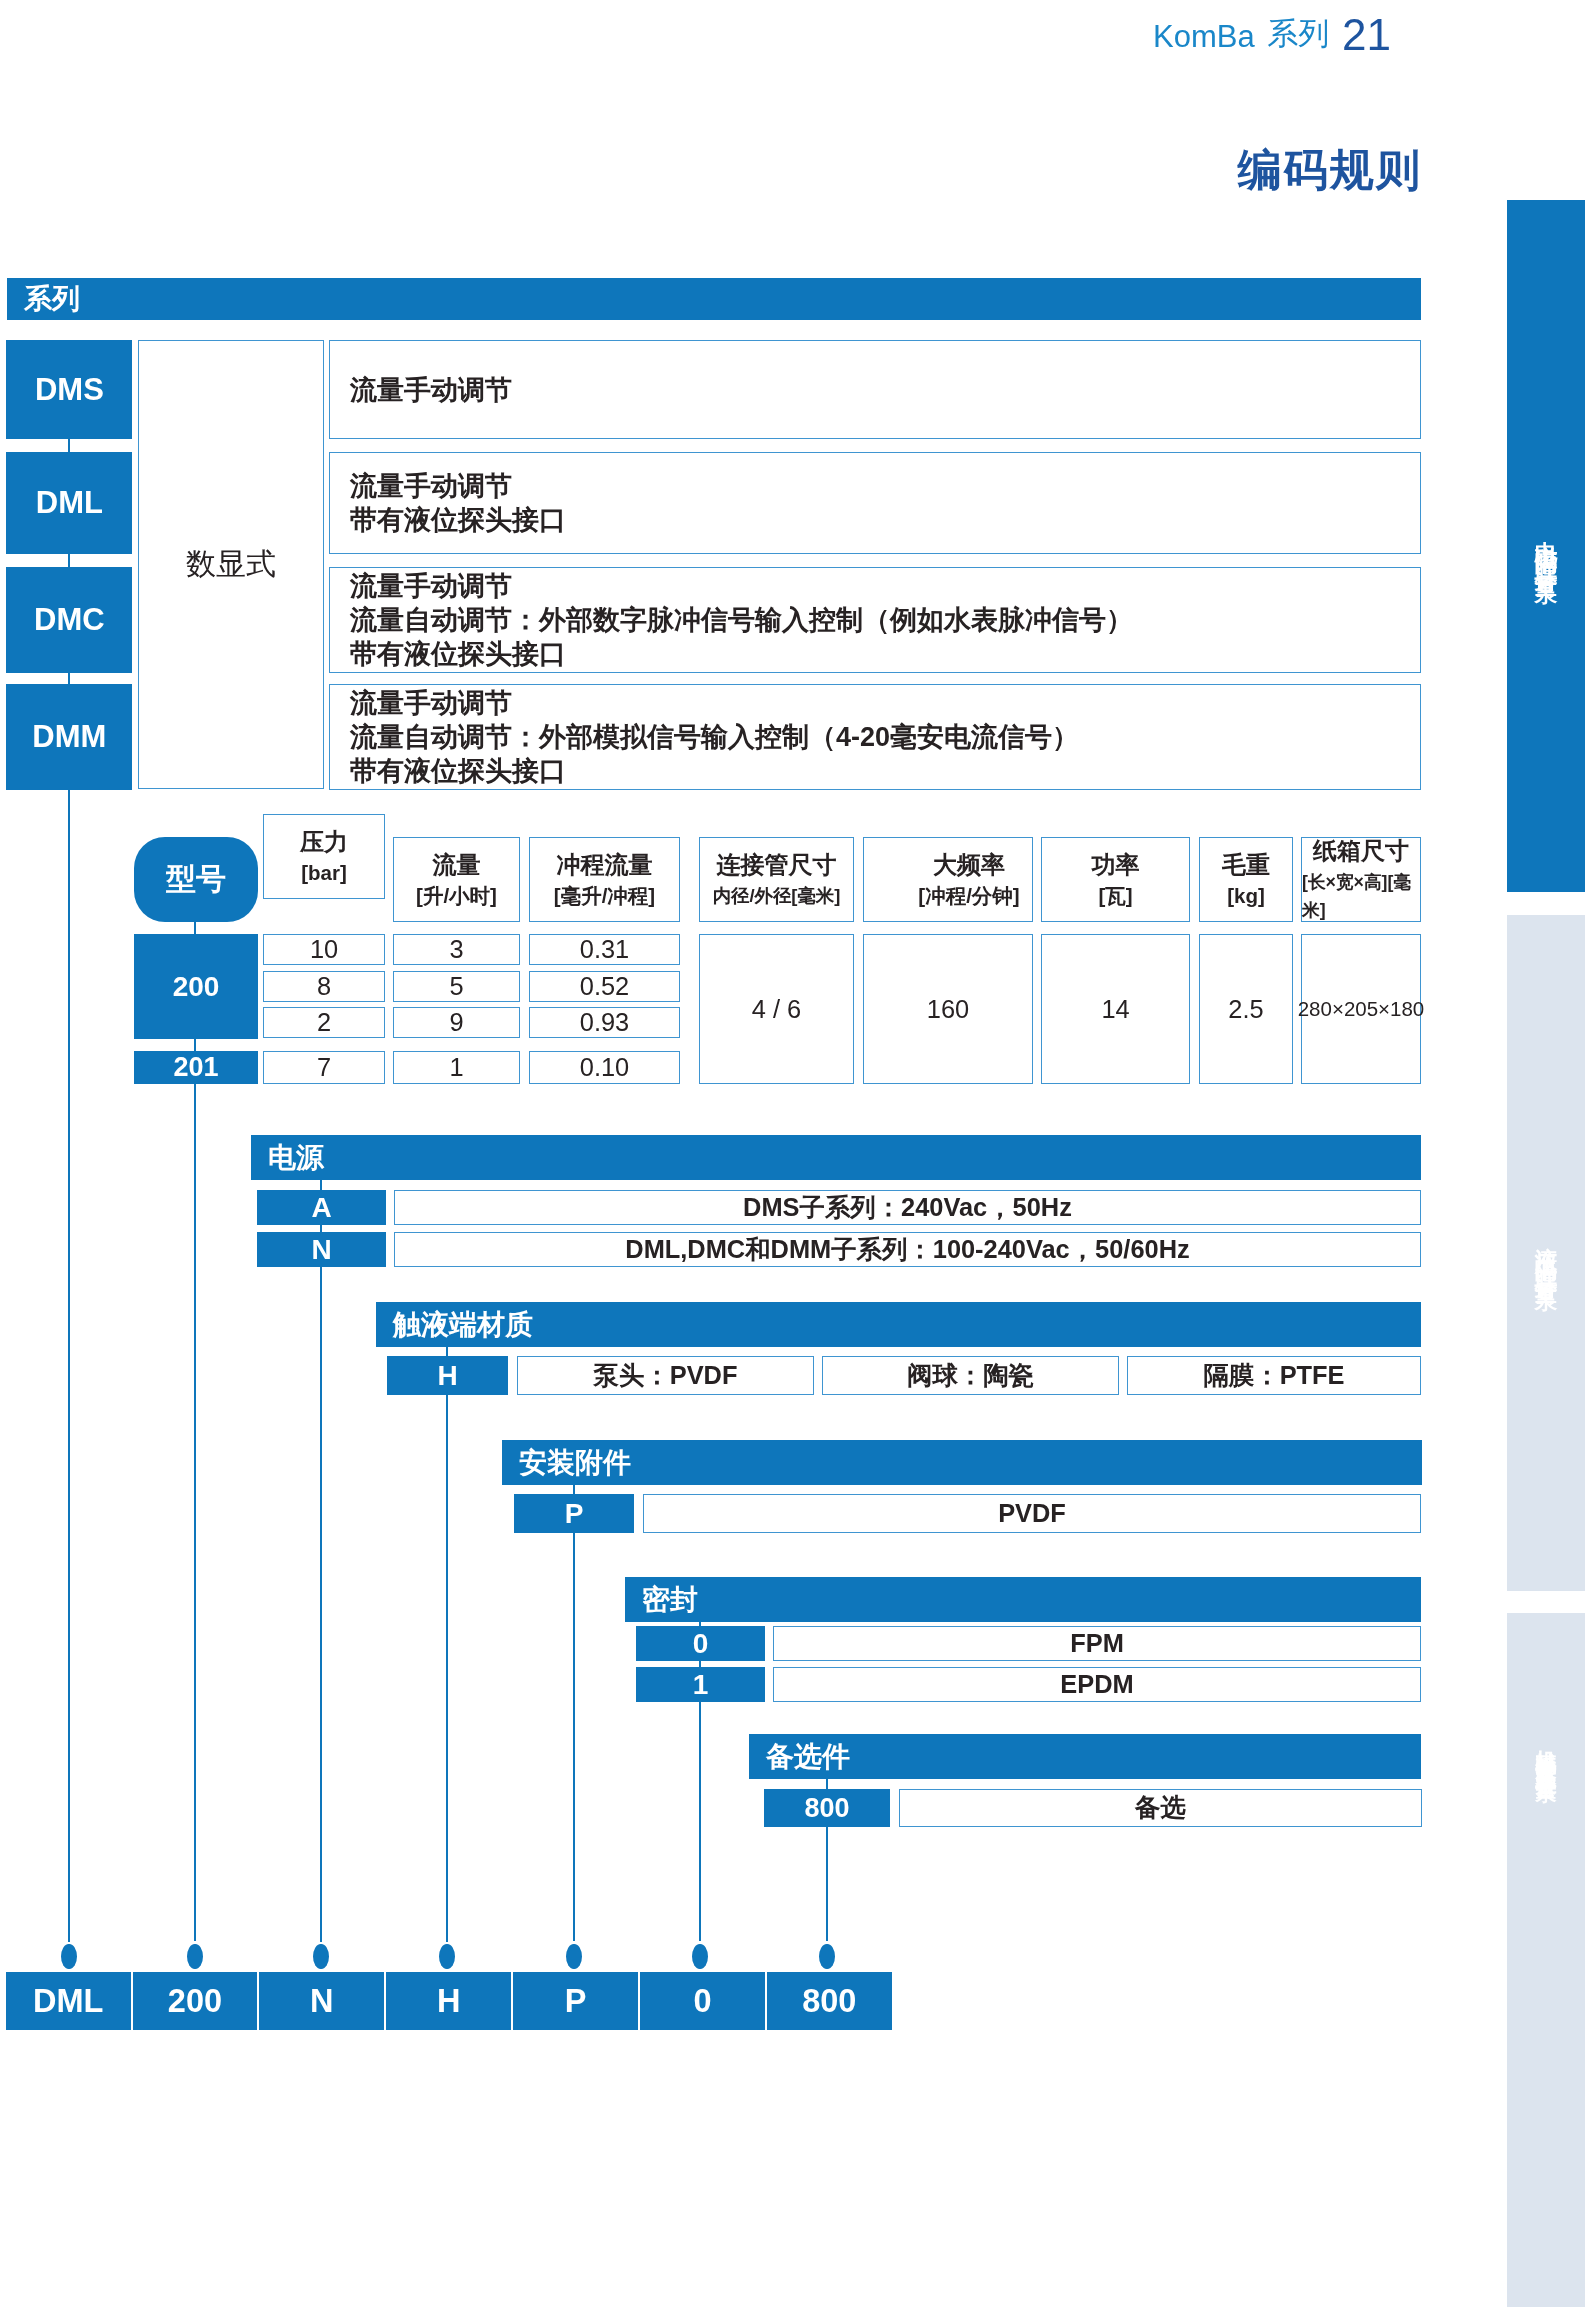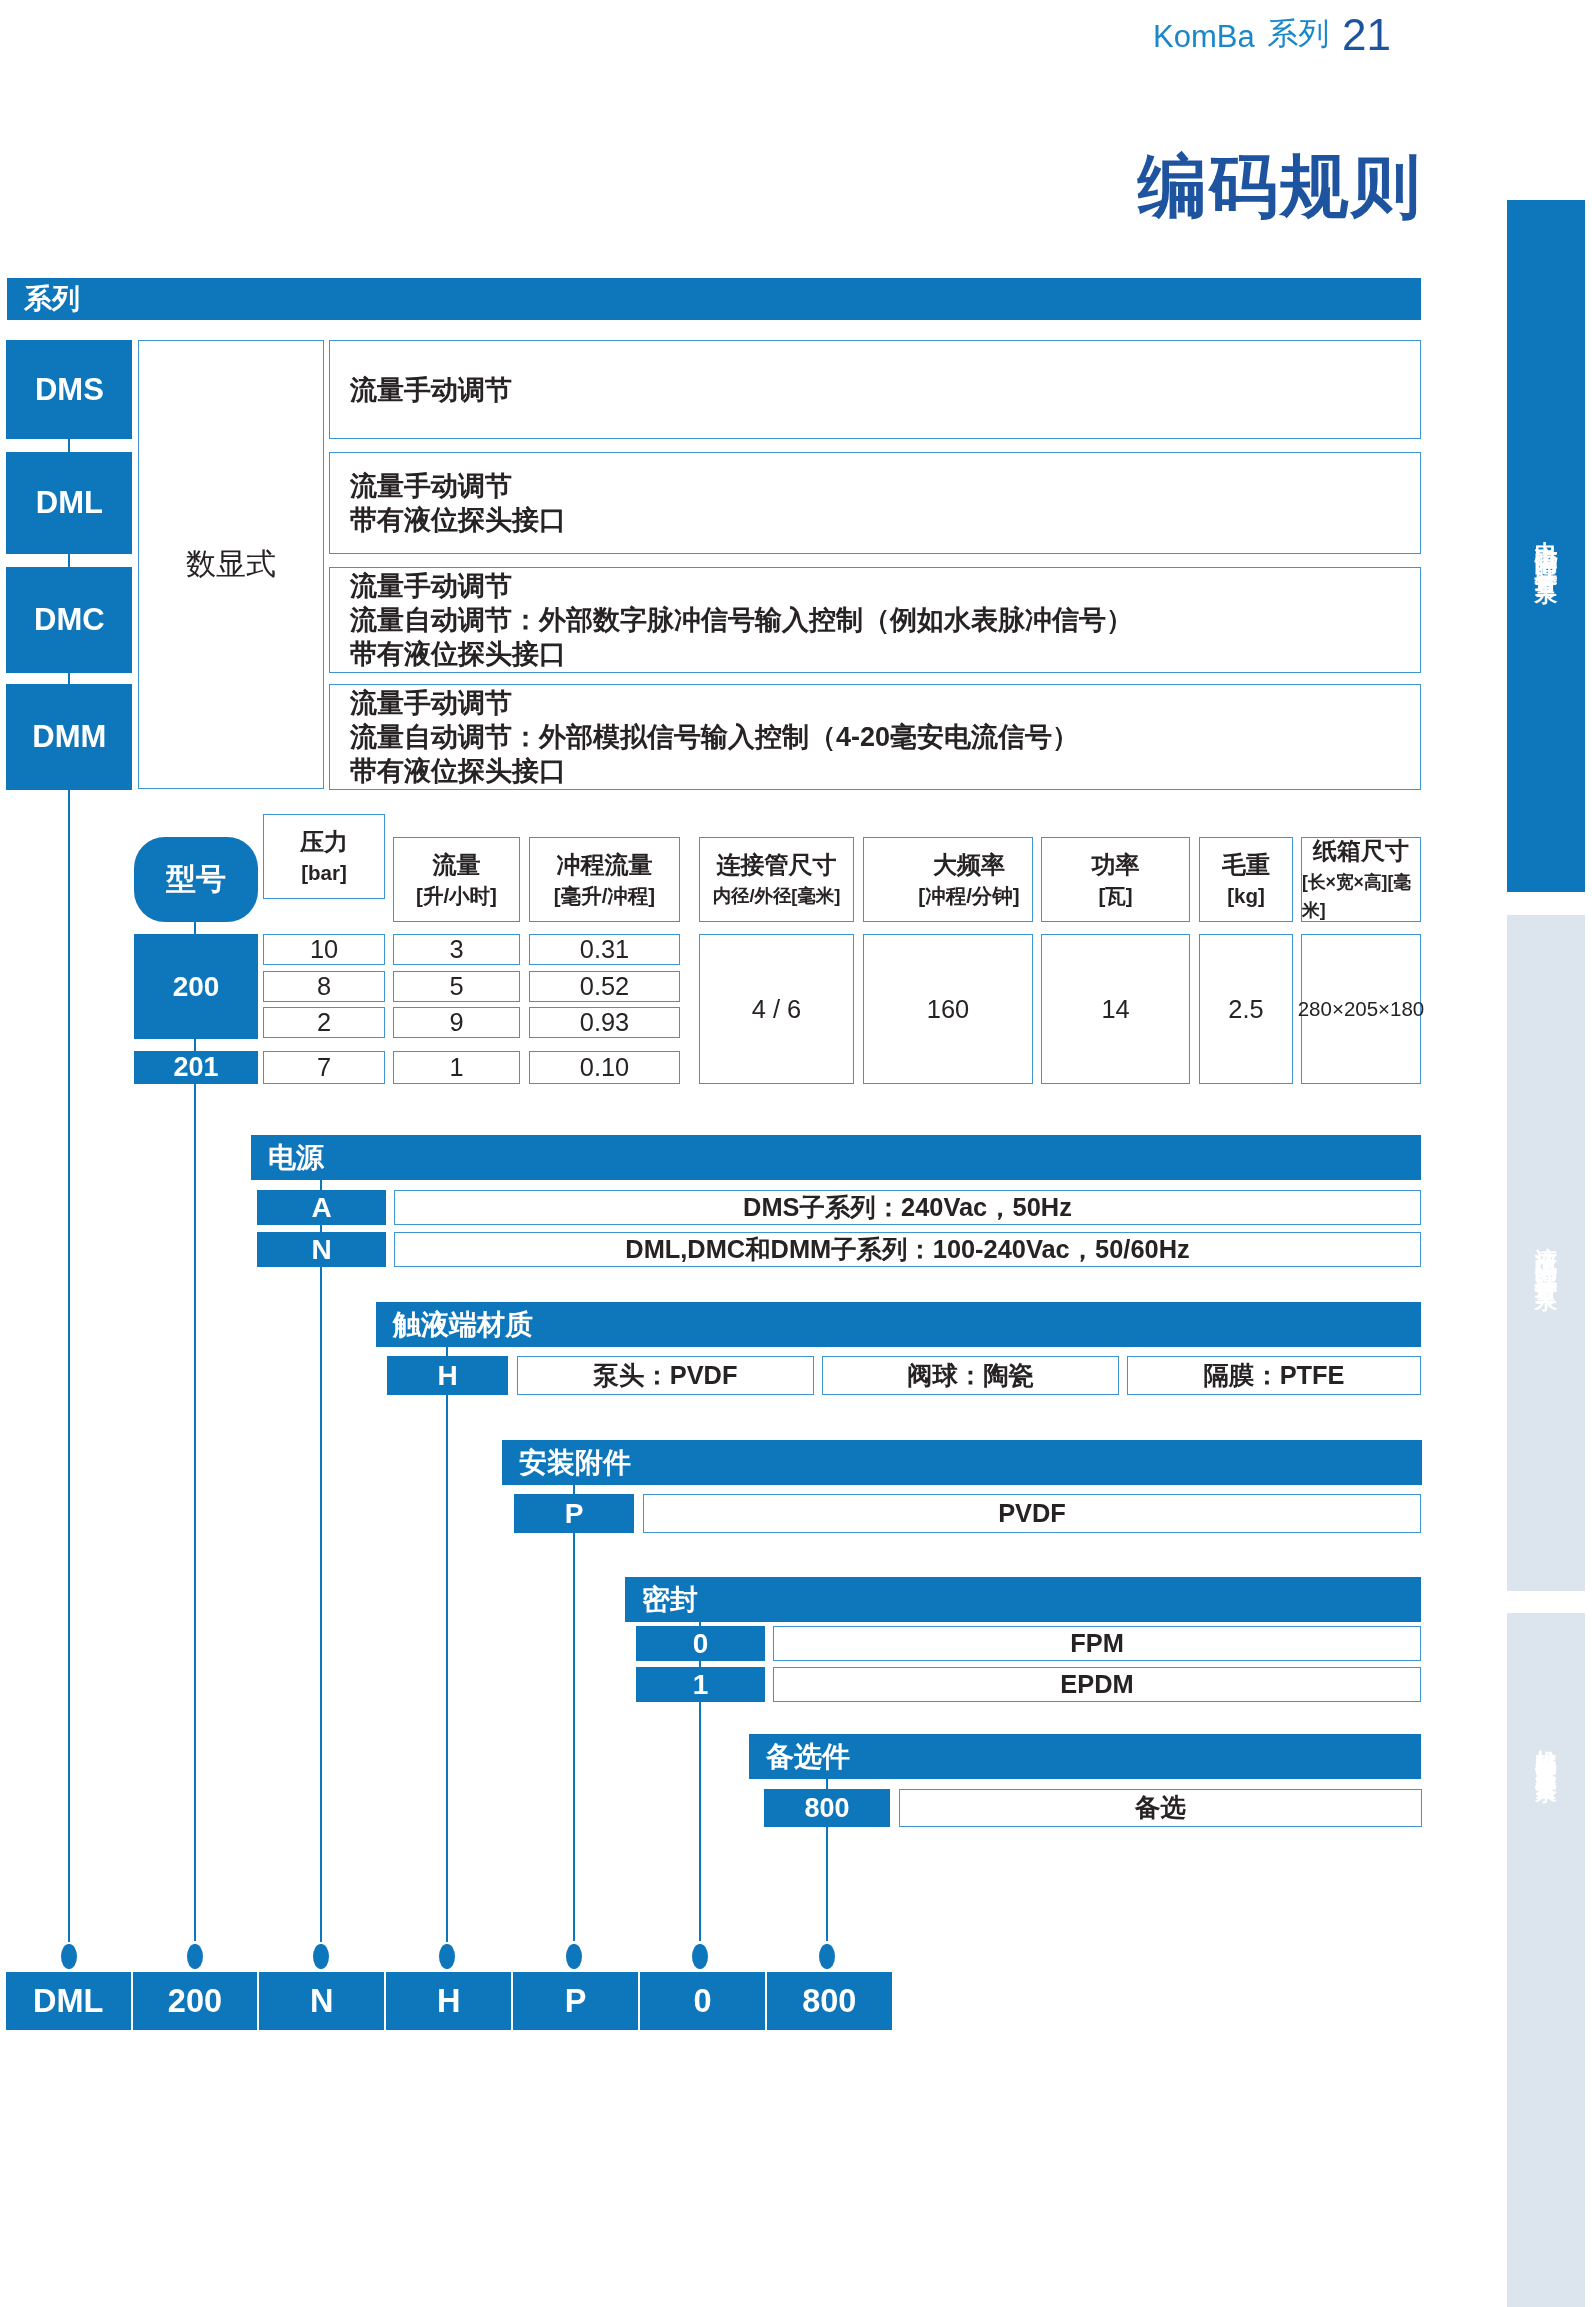--- a/index.html
+++ b/index.html
@@ -8,21 +8,21 @@
     font-family:"Liberation Sans","DejaVu Sans",sans-serif;color:#272223;
   }
   .abs{position:absolute;}
   .wbox{background:#fff;border:1.4px solid #3f95d1;box-sizing:border-box;}
   .cc{display:flex;align-items:center;justify-content:center;text-align:center;}
   
   .brandrow{display:flex;align-items:flex-end;gap:12.7px;}
   .brand{font-size:31px;color:#1a87c9;}
   .brand-suffix{font-size:31px;color:#1a87c9;}
   .pagenum{font-size:44px;color:#1e549f;line-height:41px;}
-  .pagetitle{font-size:69px;font-weight:bold;color:#1e549f;letter-spacing:2.1px;text-align:right;}
+  .pagetitle{font-size:44px;font-weight:bold;color:#1e549f;letter-spacing:2.1px;text-align:right;}
   
   .secbar{background:#0e76bb;color:#fff;font-weight:bold;font-size:28px;display:flex;align-items:center;padding-left:17px;box-sizing:border-box;}
   
   .codebox{background:#0e76bb;color:#fff;font-weight:bold;font-size:31px;display:flex;align-items:center;justify-content:center;}
   .descbox{background:#fff;border:1.4px solid #3f95d1;box-sizing:border-box;display:flex;flex-direction:column;justify-content:center;padding-left:20px;}
   .descbox .line{font-size:27px;font-weight:700;line-height:34px;color:#272223;}
   .groupbox{font-size:30px;font-weight:400;color:#272223;}
   
   .thcell{display:flex;flex-direction:column;align-items:center;justify-content:center;}
   .thcell .l1{font-size:24px;font-weight:700;line-height:32.5px;}

